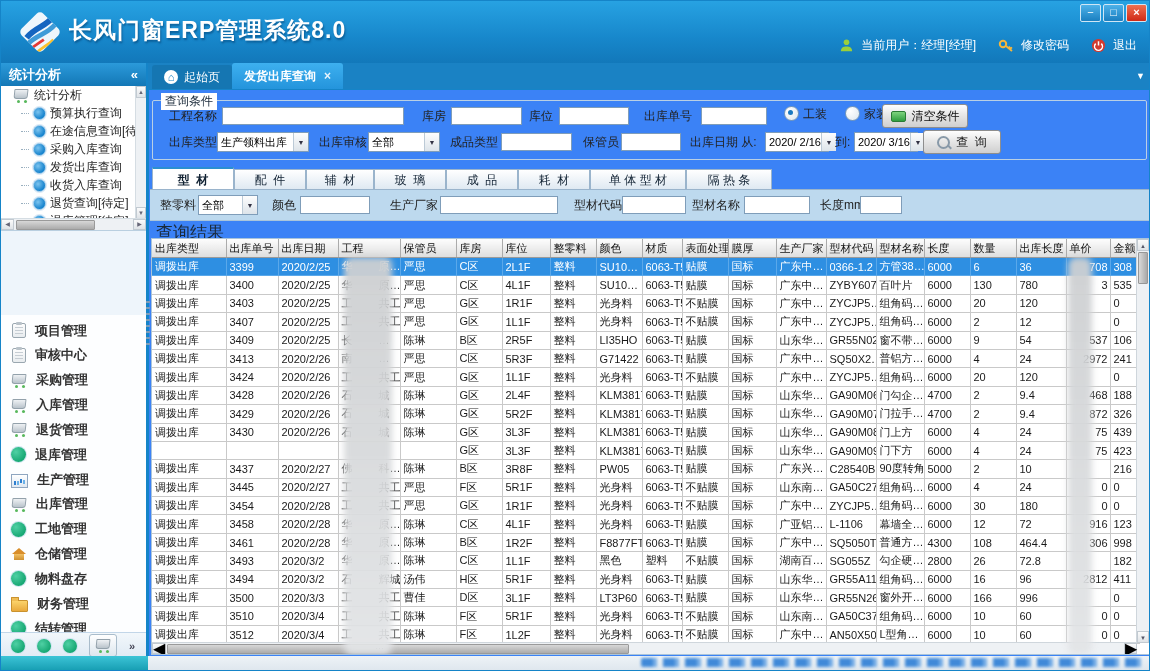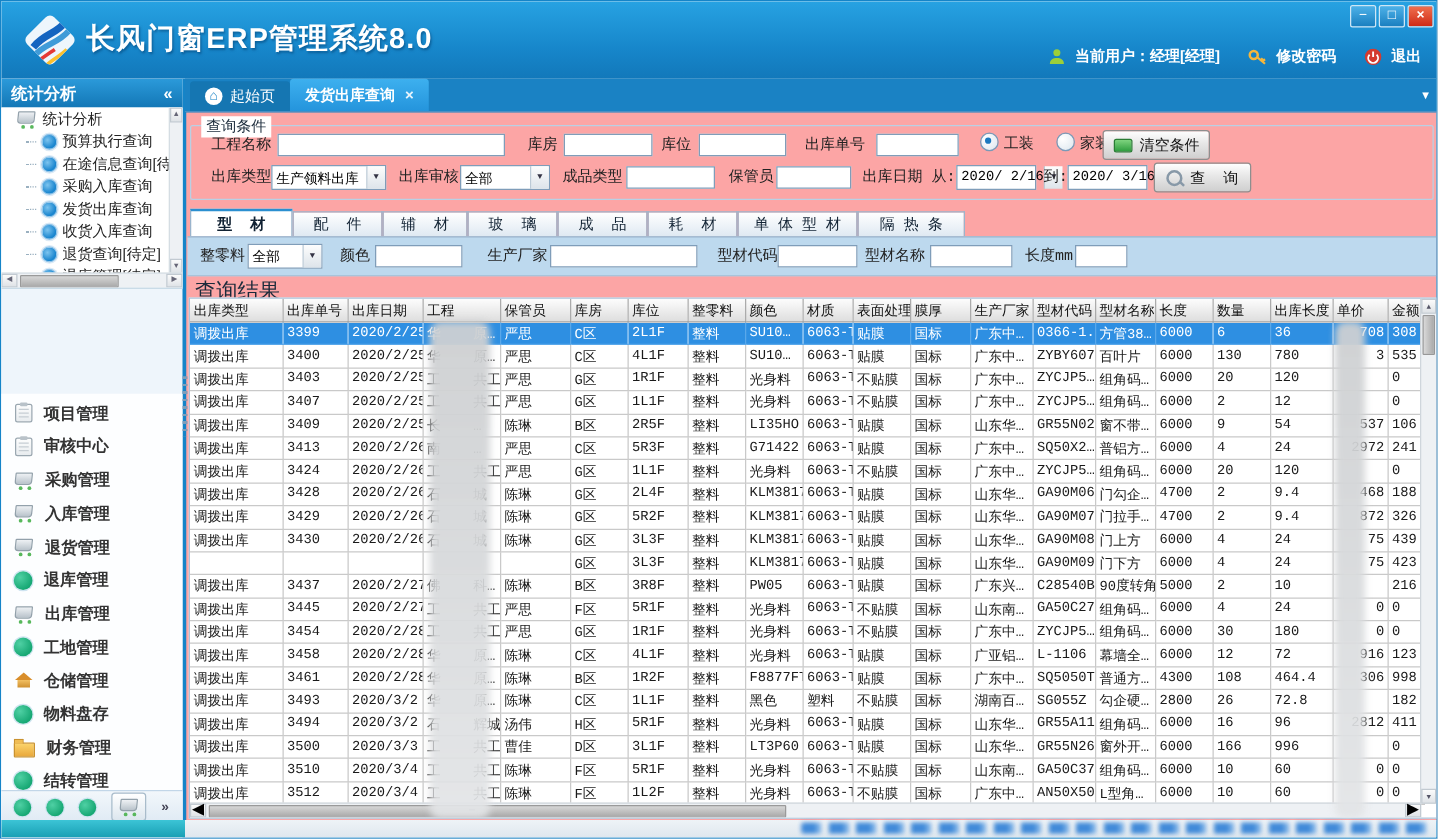--- a/index.html
+++ b/index.html
@@ -5,21 +5,21 @@
   html,body{margin:0;padding:0;background:#9db6c8;font-family:"Liberation Sans","DejaVu Sans",sans-serif;}
   #app{position:relative;width:1150px;height:671px;overflow:hidden;background:#fff;border:1px solid #1584c8;box-sizing:border-box;}
   
   #titlebar{position:absolute;left:0;top:0;width:1150px;height:62px;background:linear-gradient(180deg,#27a2e2,#1787cb 60%,#1278ba);}
   #logo{position:absolute;left:16px;top:8px;}
   #title{position:absolute;left:68px;top:14px;color:#fff;font-size:23px;font-weight:bold;letter-spacing:1px;text-shadow:1px 2px 2px rgba(0,60,110,.55);}
   #winbtns{position:absolute;right:4px;top:3px;display:flex;gap:2px;}
   .wb{width:19px;height:16px;line-height:15px;text-align:center;font-size:11px;color:#fff;border:1px solid #cfe6f5;border-radius:2px;background:linear-gradient(#4db1e8,#1a7fc0);cursor:default;}
   .wb-close{background:linear-gradient(#f0704f,#cf2a16);font-weight:bold;}
   #userrow{position:absolute;right:14px;top:36px;display:flex;align-items:center;gap:7px;color:#fff;font-size:12px;}
-  #userrow .lnk{cursor:default;font-weight:bold;}
+  #userrow .lnk{cursor:default;}
   #userrow .sp2{width:8px;}
   
   #tabstrip{position:absolute;left:147px;top:62px;width:1003px;height:26px;background:#1a82c4;display:flex;align-items:flex-end;}
   .dtab{display:flex;align-items:center;gap:6px;color:#fff;font-size:12px;padding:0 12px;height:24px;}
   .dtab.home{background:#1576b2;border-radius:3px 3px 0 0;margin-left:4px;}
   .home-ic{display:inline-block;width:14px;height:14px;border-radius:50%;background:#fff;color:#1b84c6;font-size:11px;line-height:14px;text-align:center;}
   .dtab.active{background:linear-gradient(#3db0ef,#2494dc);font-weight:bold;height:26px;border-radius:3px 3px 0 0;}
   .tclose{font-size:12px;color:#e8f4fc;margin-left:2px;}
   #tabmore{position:absolute;right:6px;top:8px;color:#fff;font-size:9px;}
   
@@ -54,21 +54,21 @@
   .gic-cart::after{content:"";position:absolute;top:1px;left:1px;width:12px;height:8px;background:linear-gradient(#eef1f4,#b9c3cb);border:1px solid #93a1ab;border-radius:1px 1px 3px 3px;transform:skewX(-6deg);}
   .gic-cart::before{content:"";position:absolute;bottom:0;left:4px;width:3px;height:3px;border-radius:50%;background:#58b85c;box-shadow:7px 0 0 #58b85c;z-index:1;}
   .gic-chart{width:15px;height:12px;border:1px solid #8fa6c0;background:linear-gradient(#fff,#dfe8f2);top:1px;}
   .gic-chart::after{content:"";position:absolute;left:2px;bottom:2px;width:2px;height:4px;background:#2f7fd0;box-shadow:3px 0 0 #6db2e8,6px -2px 0 #2f7fd0,9px -1px 0 #6db2e8;}
   .gic-home{width:15px;height:13px;}
   .gic-home::before{content:"";position:absolute;top:0;left:1px;border-left:7px solid transparent;border-right:7px solid transparent;border-bottom:6px solid #d98e2b;}
   .gic-home::after{content:"";position:absolute;top:6px;left:3px;width:10px;height:6px;background:linear-gradient(#f2c063,#cf9030);}
   .gic-folder{width:15px;height:10px;background:linear-gradient(#fbd36b,#e9a93c);border:1px solid #c9922f;border-radius:1px;top:2px;}
   .gic-folder::before{content:"";position:absolute;top:-4px;left:-1px;width:6px;height:3px;background:#f0bd55;border:1px solid #c9922f;border-bottom:none;border-radius:1px 1px 0 0;}
   
-  #main{position:absolute;left:147px;top:88px;width:1003px;height:569px;background:#fca5a5;border:1px solid #1584c8;box-sizing:border-box;font-family:Liberation Mono, monospace;}
+  #main{position:absolute;left:147px;top:88px;width:1003px;height:569px;background:#3b82f6;border:1px solid #1584c8;box-sizing:border-box;}
   .glabel{position:absolute;top:-8px;left:8px;background:#fff;padding:0 4px;font-size:12px;color:#1a2a3a;}
   #gbox{position:absolute;left:3px;right:3px;top:10px;height:58px;border:1px solid #b9d0e4;border-radius:2px;}
   .flabel{position:absolute;font-size:12px;color:#222;height:20px;line-height:20px;white-space:pre;}
   .inp{position:absolute;height:18px;border:1px solid #7f9db9;background:#fff;font-size:12px;padding:0 3px;box-sizing:border-box;font-family:inherit;}
   .combo{position:absolute;height:20px;border:1px solid #7f9db9;background:#fff;display:flex;align-items:center;justify-content:space-between;box-sizing:border-box;font-size:11px;padding-left:3px;white-space:pre;}
   .cmb-ar{width:14px;height:100%;background:linear-gradient(#fdfdfd,#dde4ea);border-left:1px solid #bccad6;font-size:7px;color:#334;display:flex;align-items:center;justify-content:center;flex:none;}
   .radio{position:absolute;display:flex;align-items:flex-start;gap:4px;font-size:12px;color:#222;height:20px;}
   .rdot{width:13px;height:13px;border-radius:50%;border:1px solid #7a9ab8;background:radial-gradient(circle at 4px 4px,#fff,#dce6ee);position:relative;}
   .rdot.on::after{content:"";position:absolute;left:3px;top:3px;width:5px;height:5px;border-radius:50%;background:#1b79c0;}
   .btn{position:absolute;height:22px;border:1px solid #8e8e8e;border-radius:3px;background:linear-gradient(#fefefe,#e7e7e7 45%,#cfcfcf);display:flex;align-items:center;justify-content:center;gap:6px;font-size:12px;color:#111;white-space:pre;}
@@ -242,20 +242,24 @@
           <span class="gic gic-cart"></span>
           <span>入库管理</span>
         </div>
         <div class="menu-item">
           <span class="gic gic-cart"></span>
           <span>退货管理</span>
         </div>
         <div class="menu-item">
           <span class="gic gic-dot"></span>
           <span>退库管理</span>
+        </div>
+        <div class="menu-item">
+          <span class="gic gic-chart"></span>
+          <span>生产管理</span>
         </div>
         <div class="menu-item">
           <span class="gic gic-cart"></span>
           <span>出库管理</span>
         </div>
         <div class="menu-item">
           <span class="gic gic-dot"></span>
           <span>工地管理</span>
         </div>
         <div class="menu-item">

